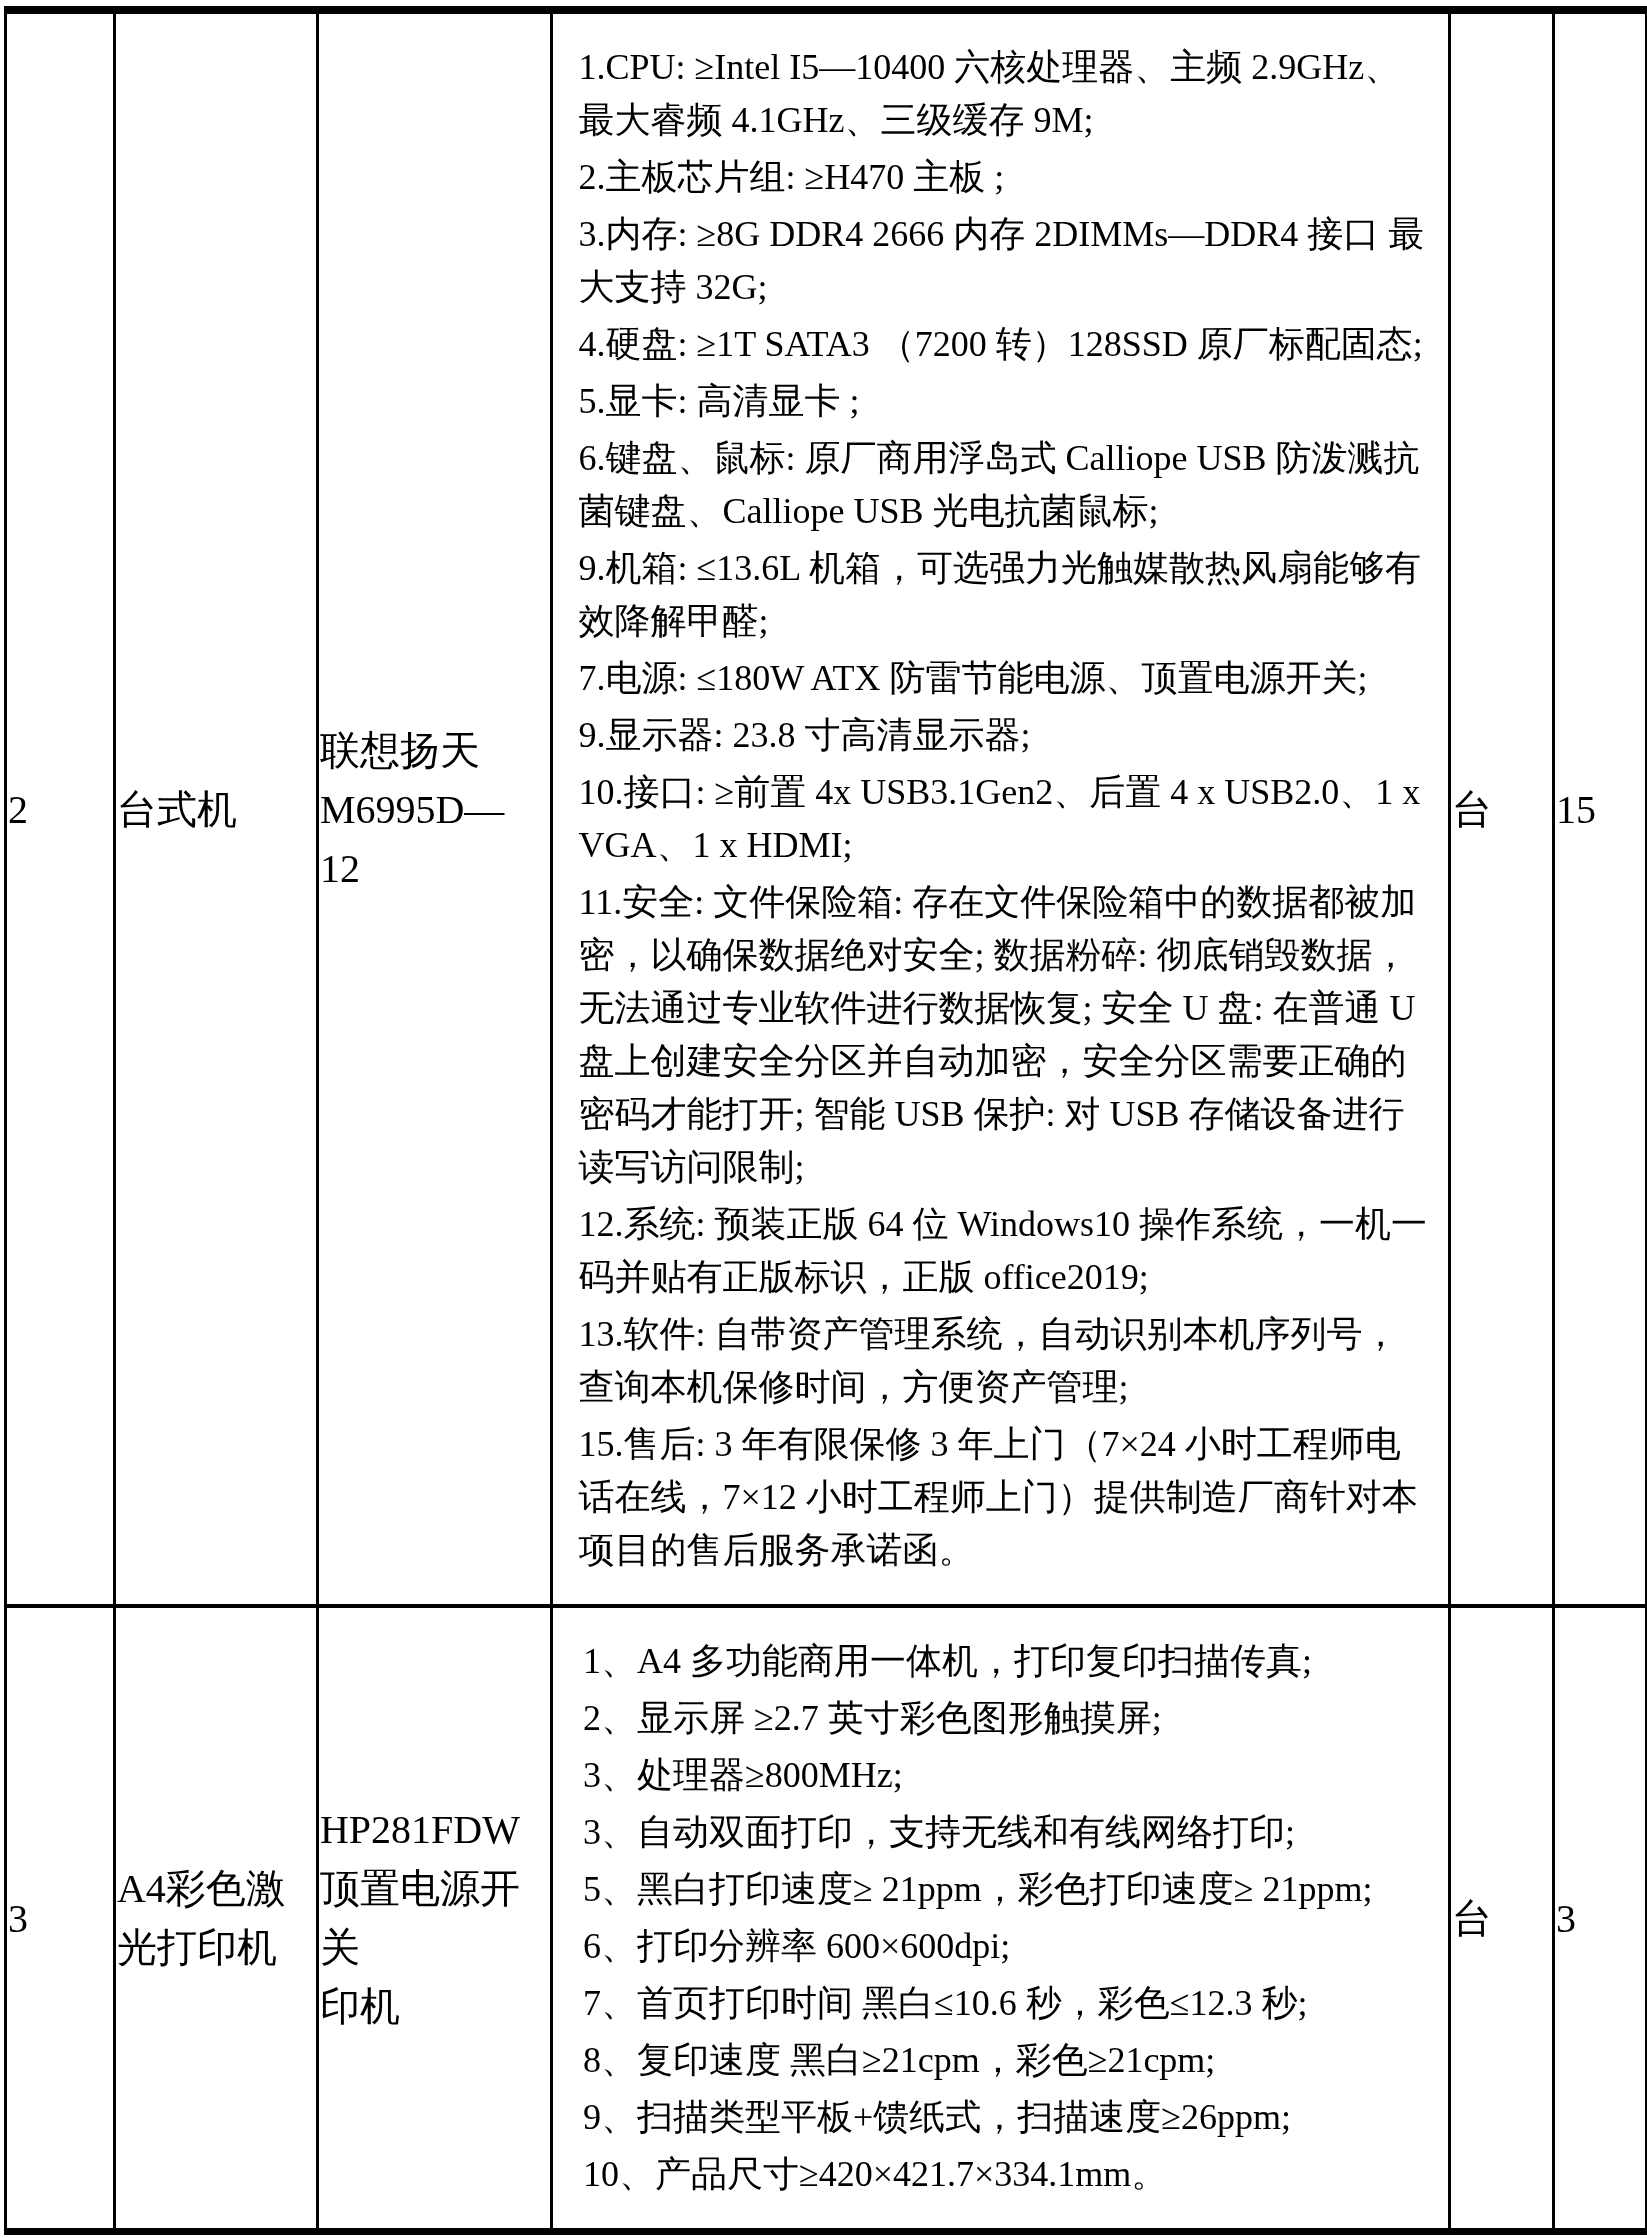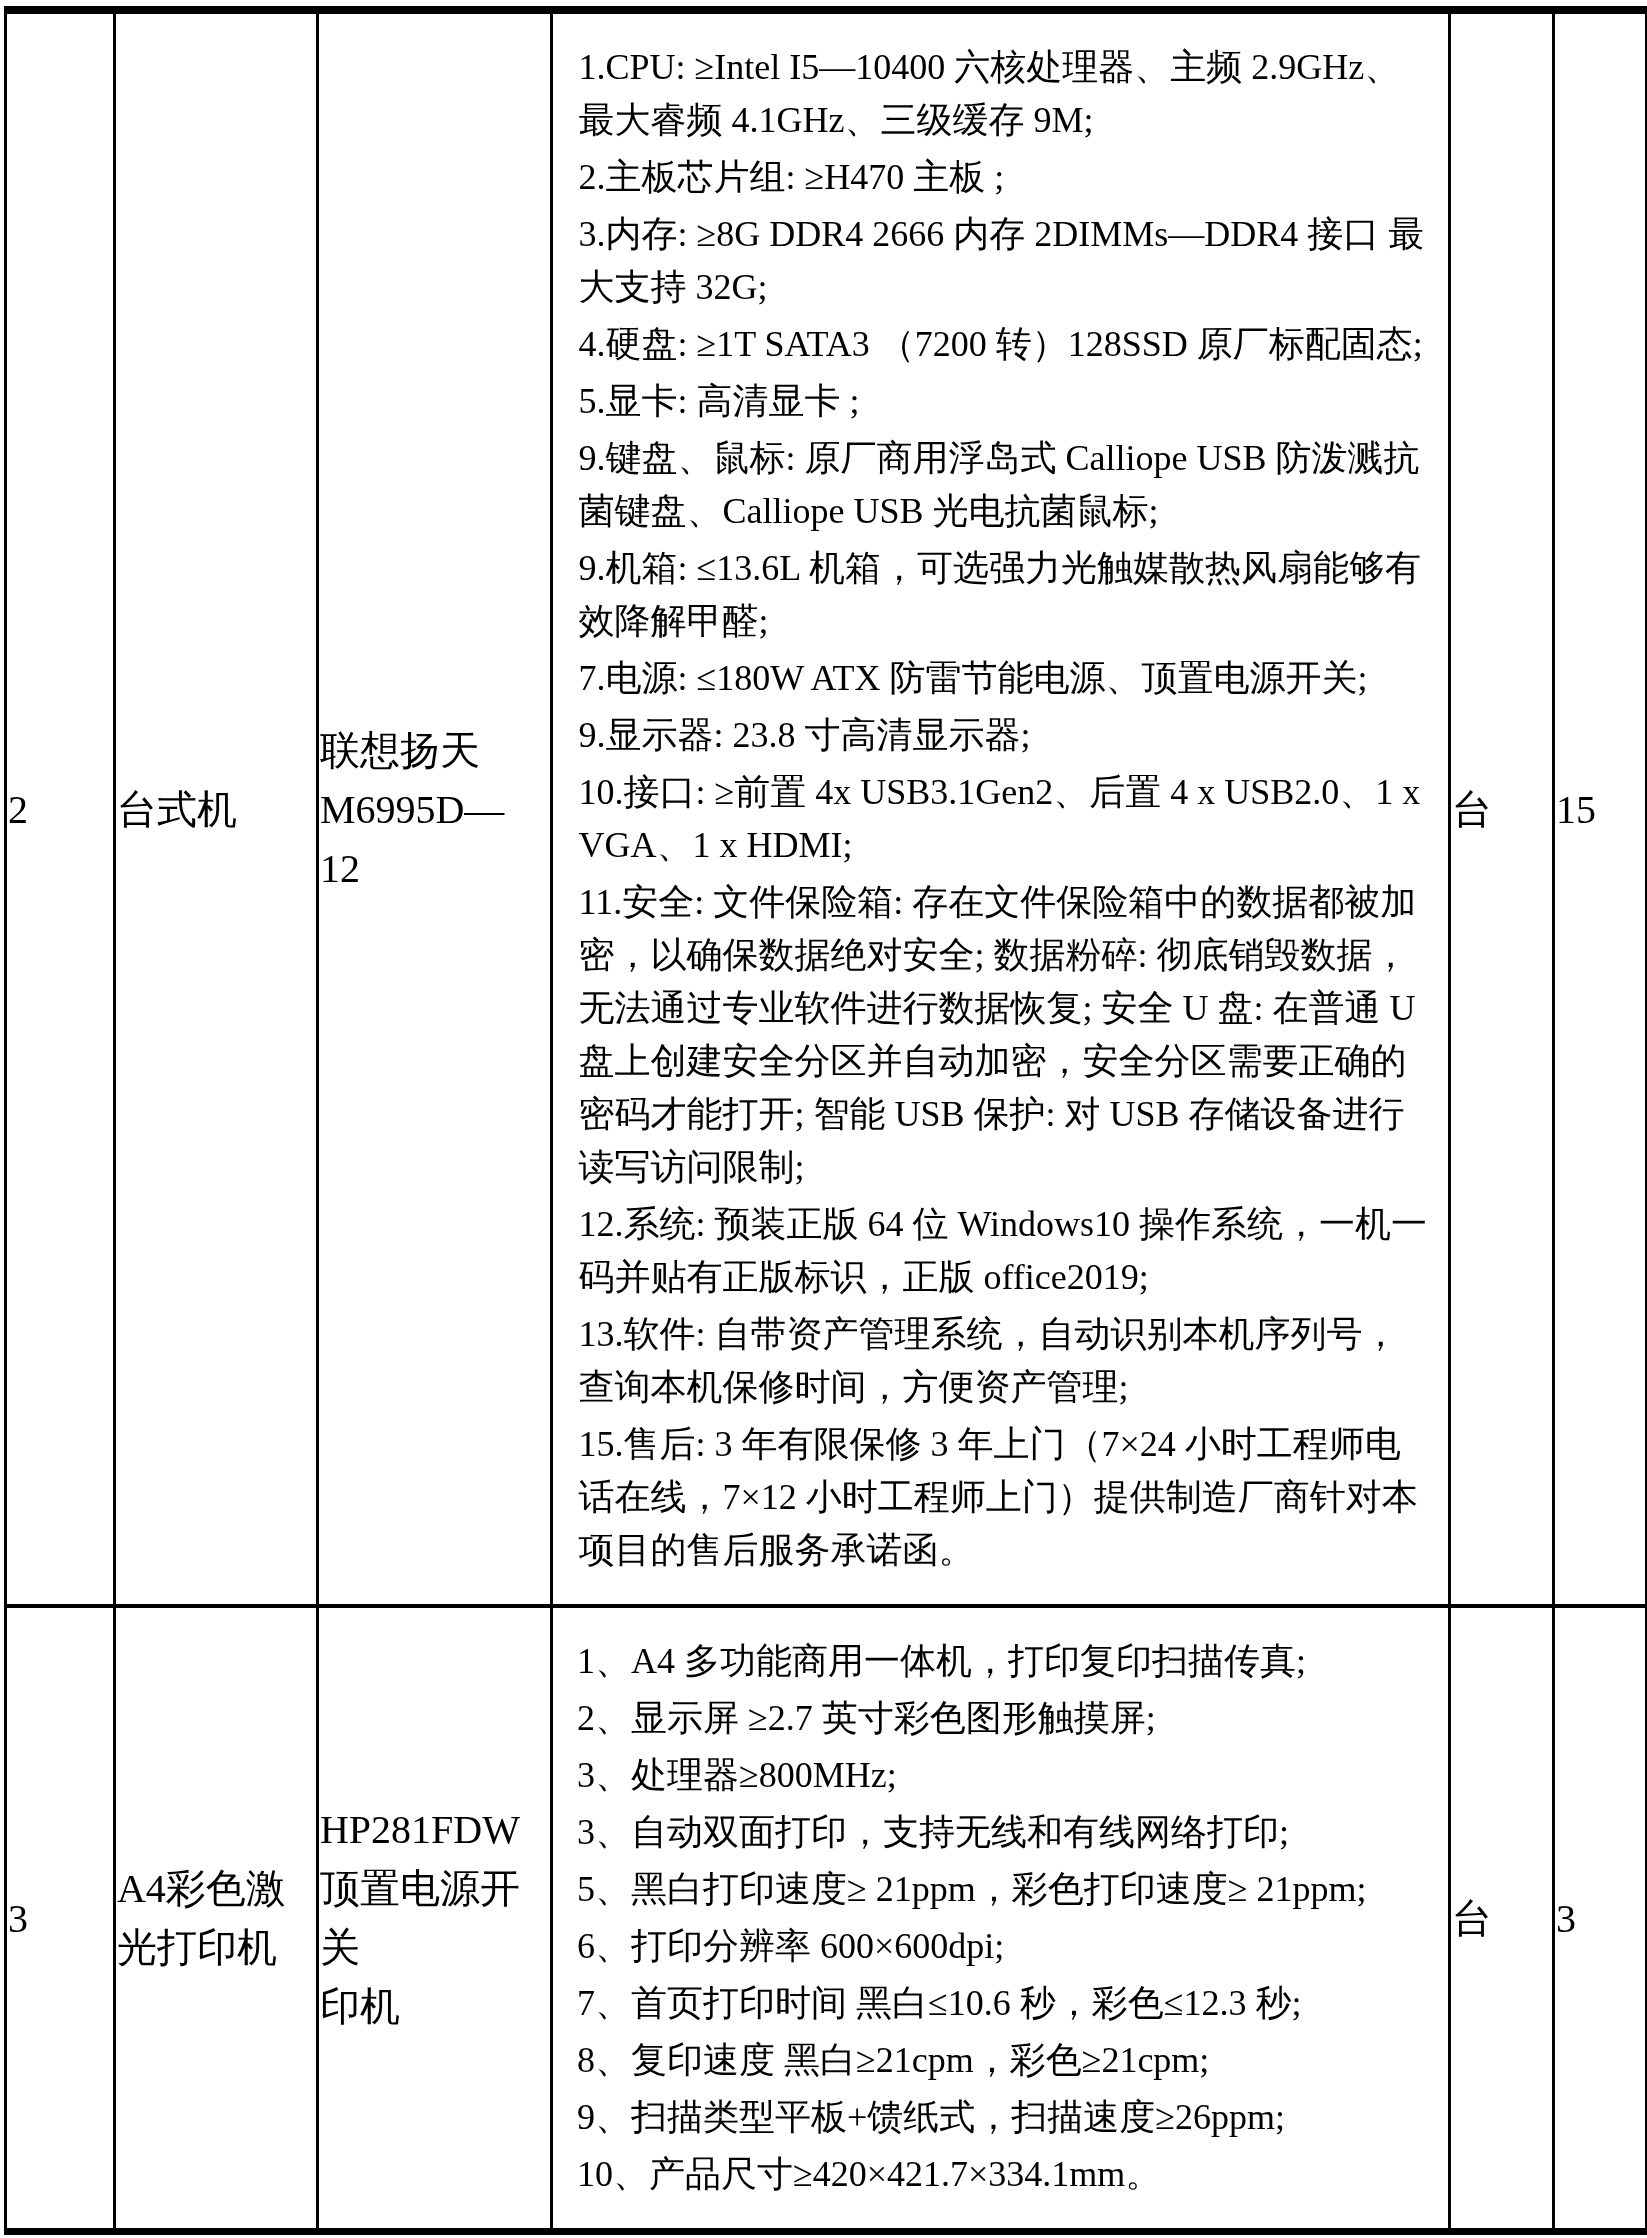--- a/index.html
+++ b/index.html
@@ -30,21 +30,21 @@
   td.c-specs{
     padding:23px 14px 23px 21.6px;
     font-size:36px;
     line-height:53px;
     text-align:left;
   }
   td.c-specs .specs-wrap p{
     margin:4px;
     word-break:break-word;
   }
-  tr.row-second td.c-specs{padding-left:20px;}
+  tr.row-second td.c-specs{padding-left:26px;}
 </style>
 </head>
 <body>
 
 <table class="doc-table">
   <colgroup>
     <col style="width:109px">
     <col style="width:203px">
     <col style="width:234px">
     <col style="width:898px">
@@ -58,21 +58,21 @@
       <td class="c-model">联想扬天
 M6995D—
 12</td>
       <td class="c-specs">
         <div class="specs-wrap">
             <p>1.CPU: ≥Intel I5—10400 六核处理器、主频 2.9GHz、最大睿频 4.1GHz、三级缓存 9M;</p>
             <p>2.主板芯片组: ≥H470 主板 ;</p>
             <p>3.内存: ≥8G DDR4 2666 内存 2DIMMs—DDR4 接口 最大支持 32G;</p>
             <p>4.硬盘: ≥1T SATA3 （7200 转）128SSD 原厂标配固态;</p>
             <p>5.显卡: 高清显卡 ;</p>
-            <p>9.键盘、鼠标: 原厂商用浮岛式 Calliope USB 防泼溅抗菌键盘、Calliope USB 光电抗菌鼠标;</p>
+            <p>6.键盘、鼠标: 原厂商用浮岛式 Calliope USB 防泼溅抗菌键盘、Calliope USB 光电抗菌鼠标;</p>
             <p>9.机箱: ≤13.6L 机箱，可选强力光触媒散热风扇能够有效降解甲醛;</p>
             <p>7.电源: ≤180W ATX 防雷节能电源、顶置电源开关;</p>
             <p>9.显示器: 23.8 寸高清显示器;</p>
             <p>10.接口: ≥前置 4x USB3.1Gen2、后置 4 x USB2.0、1 x VGA、1 x HDMI;</p>
             <p>11.安全: 文件保险箱: 存在文件保险箱中的数据都被加密，以确保数据绝对安全; 数据粉碎: 彻底销毁数据，无法通过专业软件进行数据恢复; 安全 U 盘: 在普通 U 盘上创建安全分区并自动加密，安全分区需要正确的密码才能打开; 智能 USB 保护: 对 USB 存储设备进行读写访问限制;</p>
             <p>12.系统: 预装正版 64 位 Windows10 操作系统，一机一码并贴有正版标识，正版 office2019;</p>
             <p>13.软件: 自带资产管理系统，自动识别本机序列号，查询本机保修时间，方便资产管理;</p>
             <p>15.售后: 3 年有限保修 3 年上门（7×24 小时工程师电话在线，7×12 小时工程师上门）提供制造厂商针对本项目的售后服务承诺函。</p>
           </div>
       </td>

